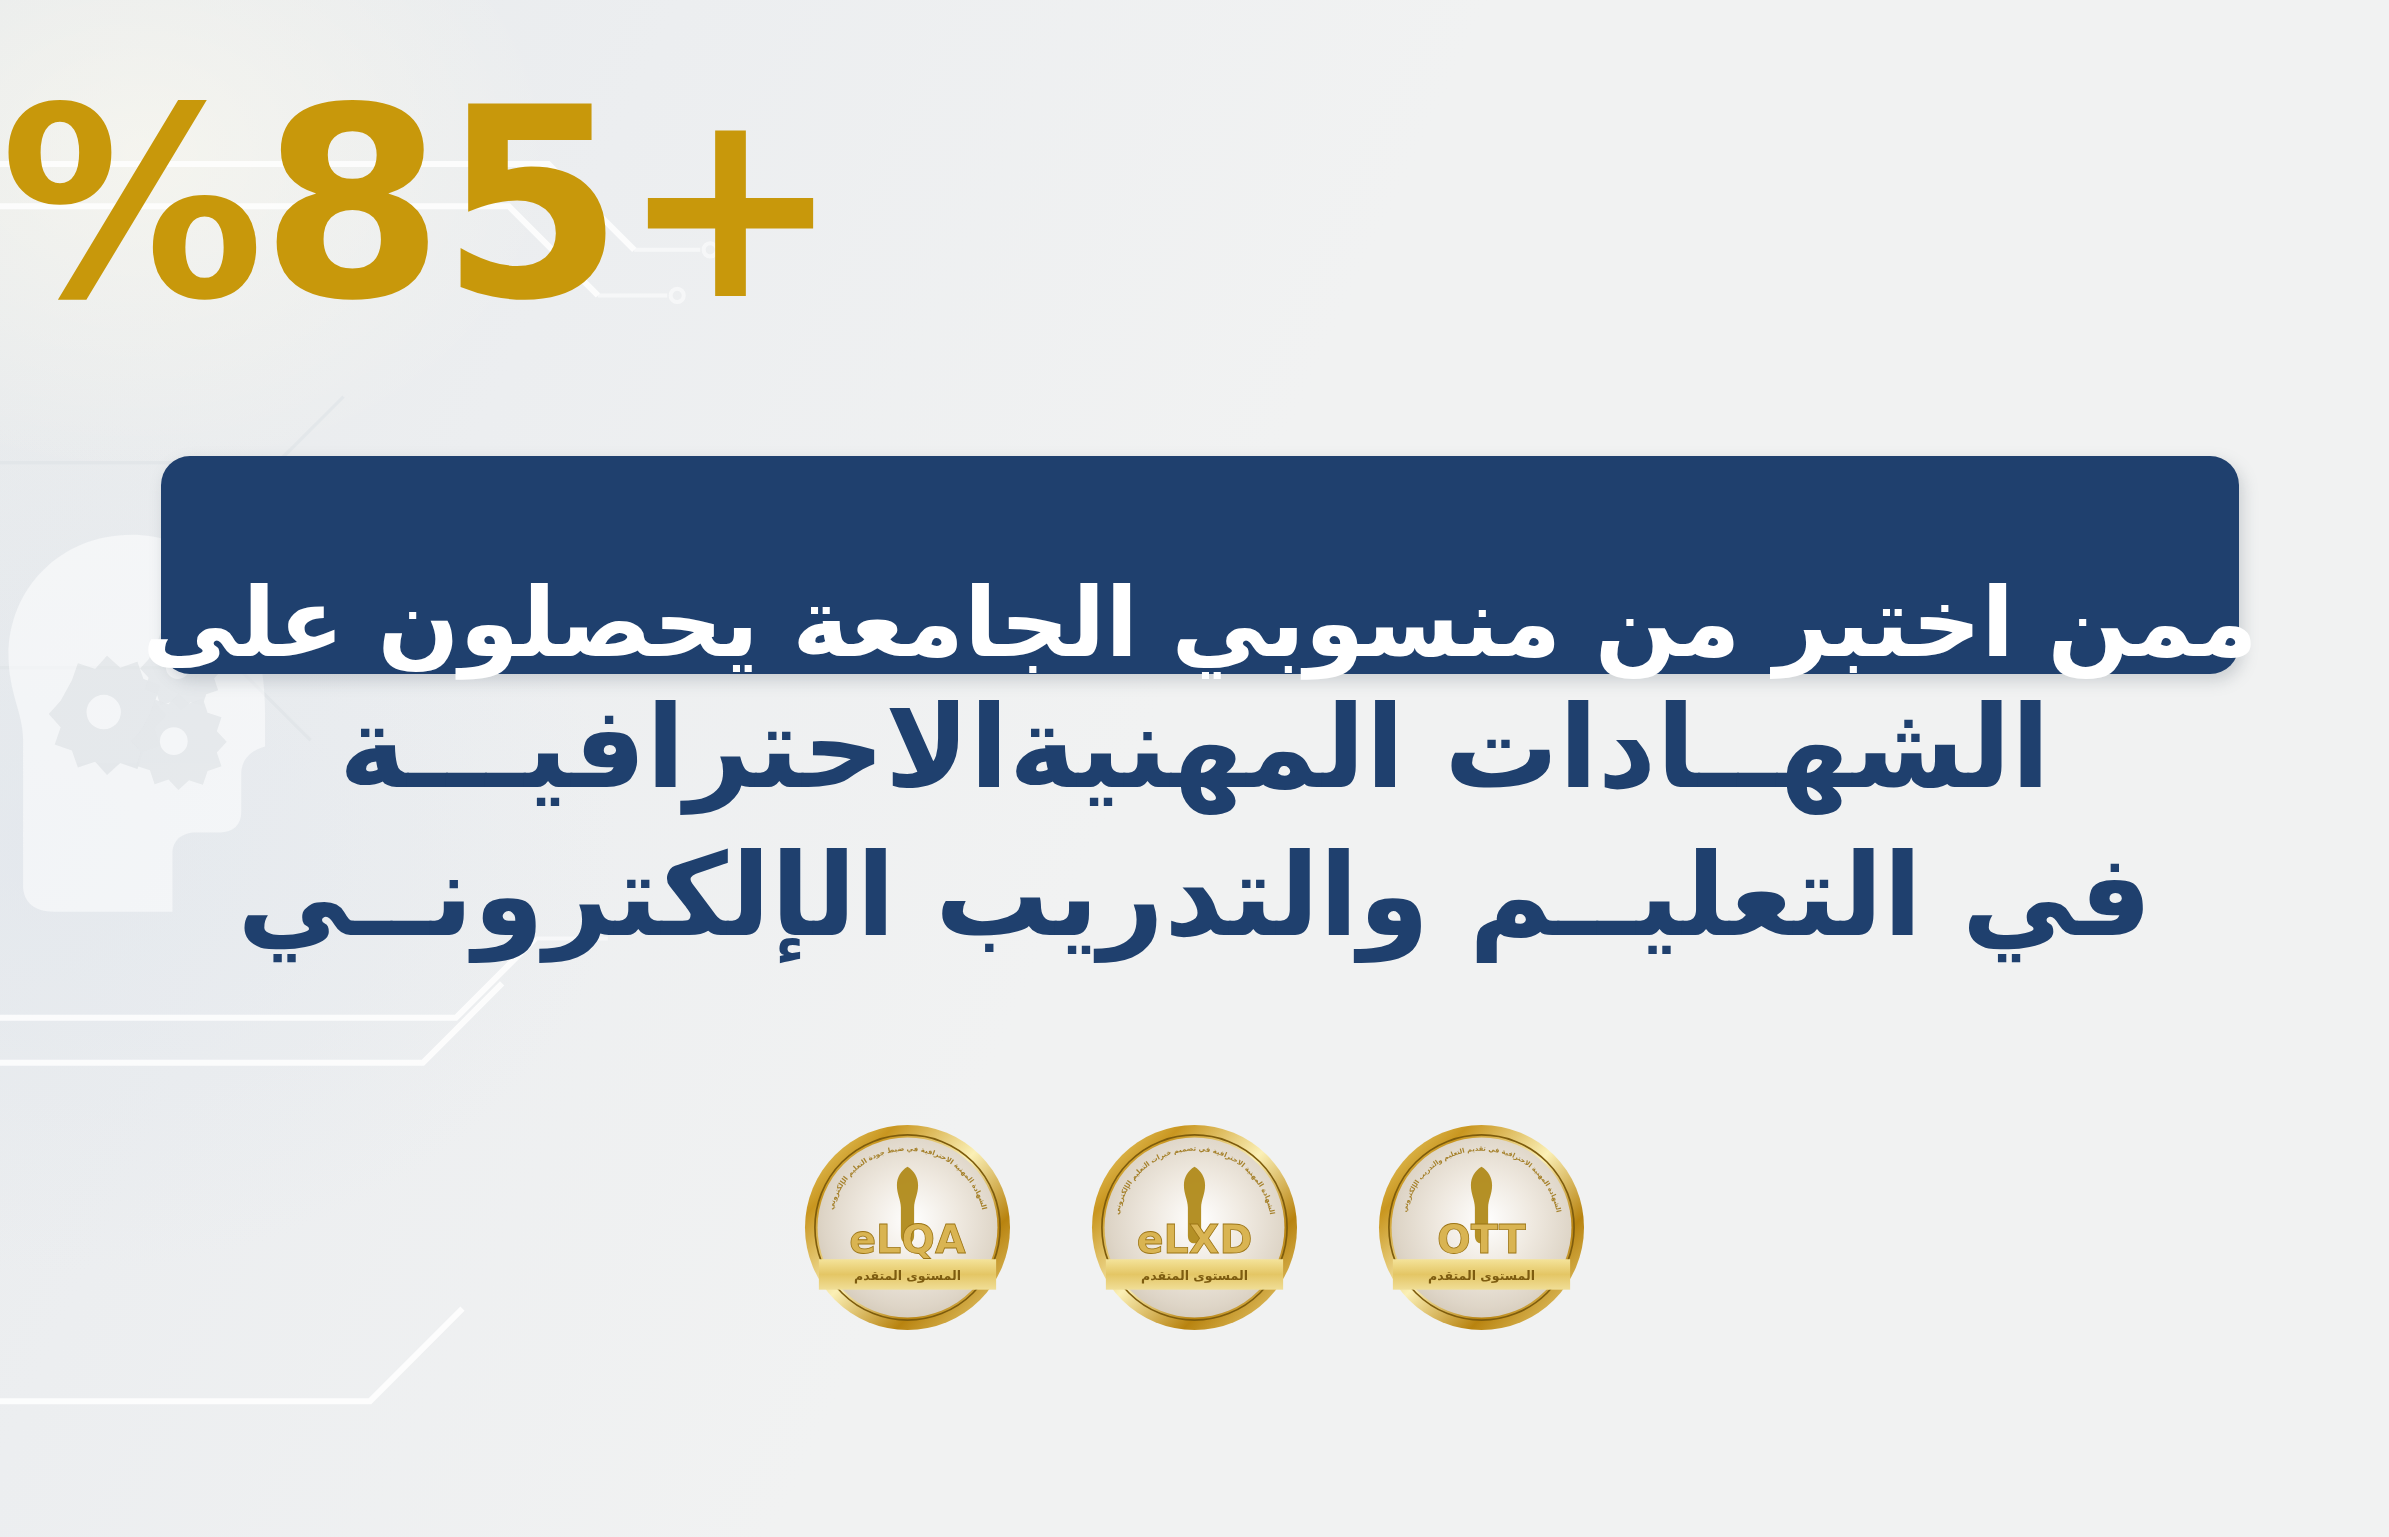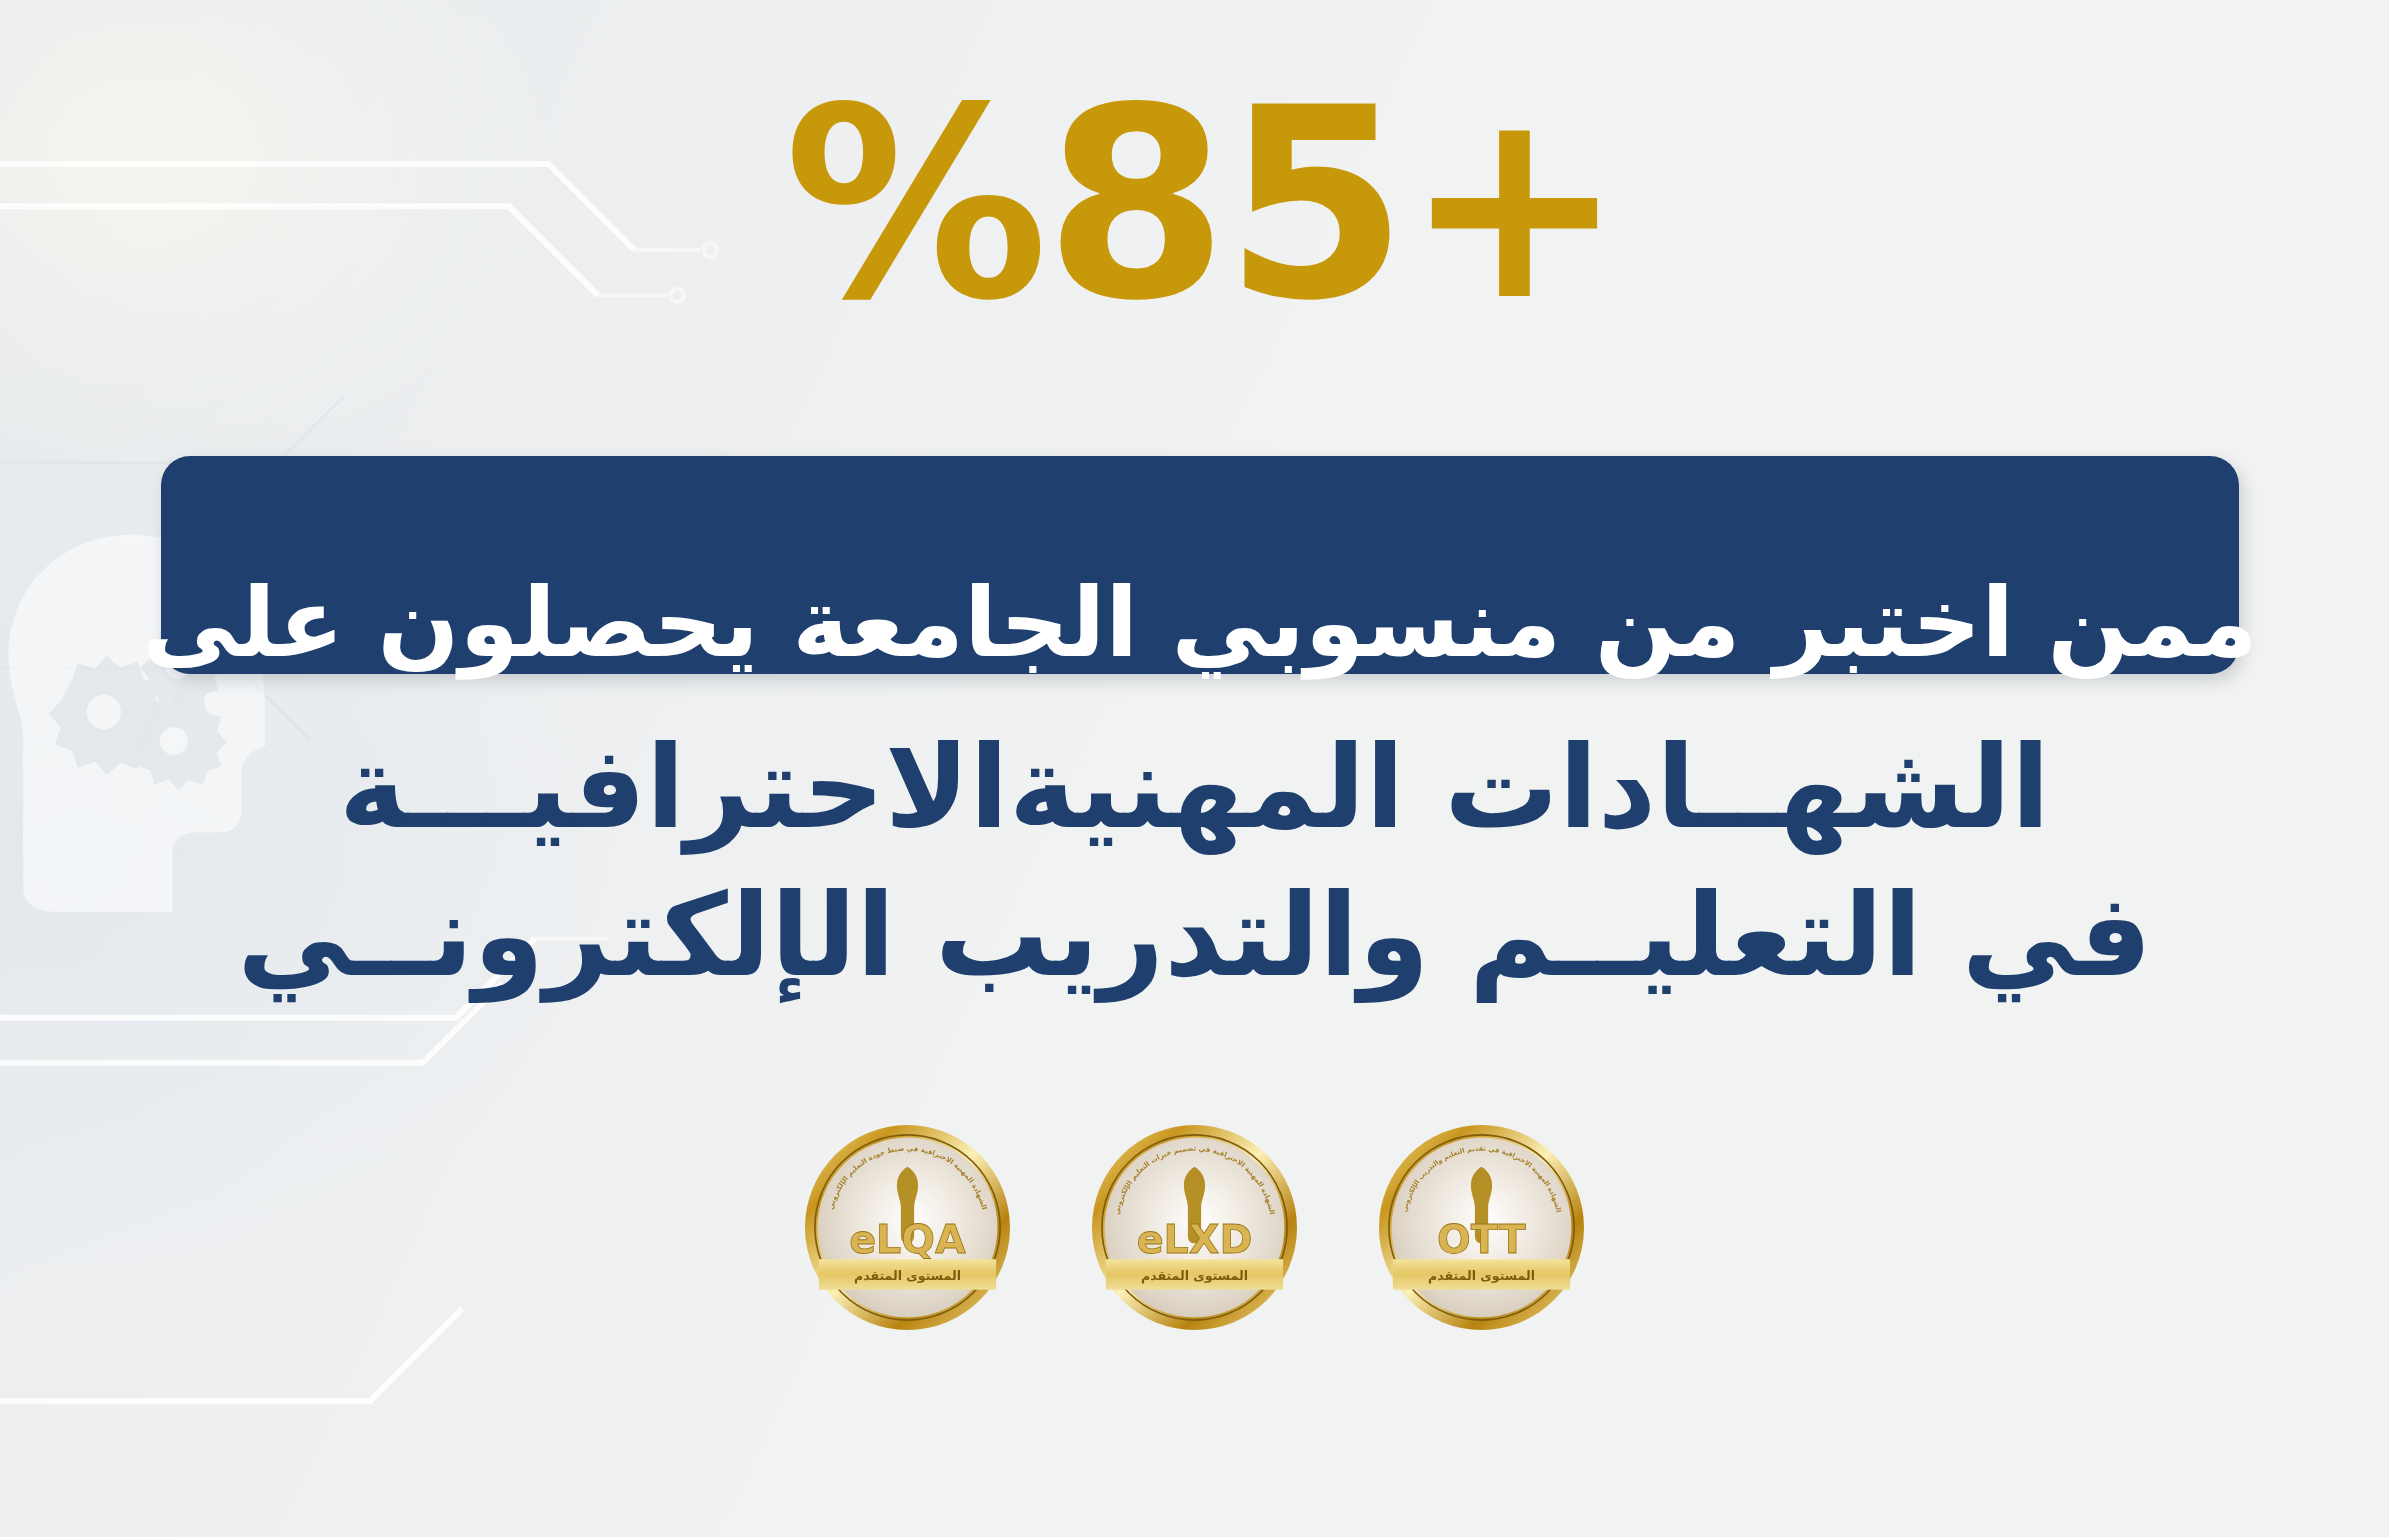--- a/index.html
+++ b/index.html
@@ -45,29 +45,28 @@
     height: 410px;
     opacity: 0.55;
   }
 
   
   .stat {
     position: absolute;
     left: 0;
     right: 0;
     top: 73px;
-    text-align: center;
+    text-align: left;
     direction: ltr;
     color: #c8980b;
     font-size: 264px;
     line-height: 1;
     font-weight: 700;
     letter-spacing: -4px;
     white-space: nowrap;
-    padding-left: 16px;
   }
 
   
   .banner {
     position: absolute;
     left: 161px;
     top: 456px;
     width: 2078px;
     height: 218px;
     background: #1f406e;
@@ -88,21 +87,21 @@
     white-space: nowrap;
     text-align: center;
     direction: rtl;
   }
 
   
   .headline {
     position: absolute;
     left: 40px;
     right: 40px;
-    top: 714px;
+    top: 674px;
     text-align: center;
     color: #1f406e;
     direction: rtl;
   }
 
   .headline-line {
     font-size: 114px;
     font-weight: 700;
     line-height: 1.30;
     white-space: nowrap;

